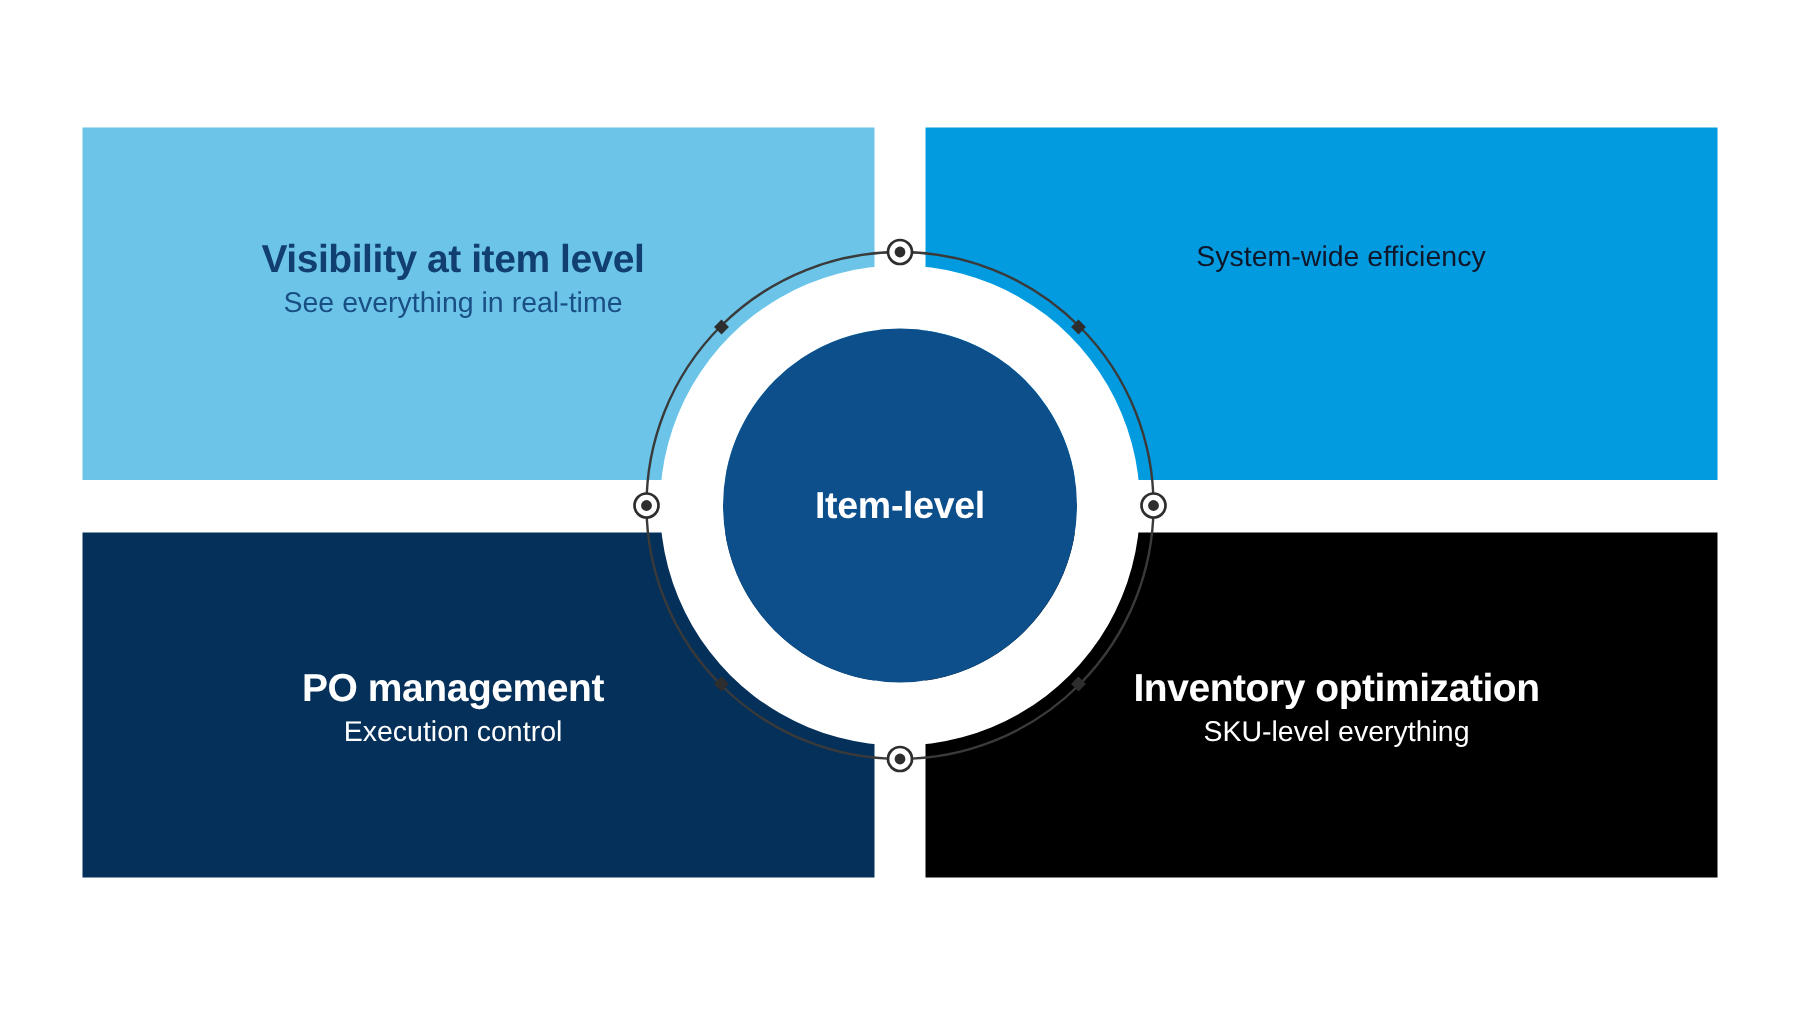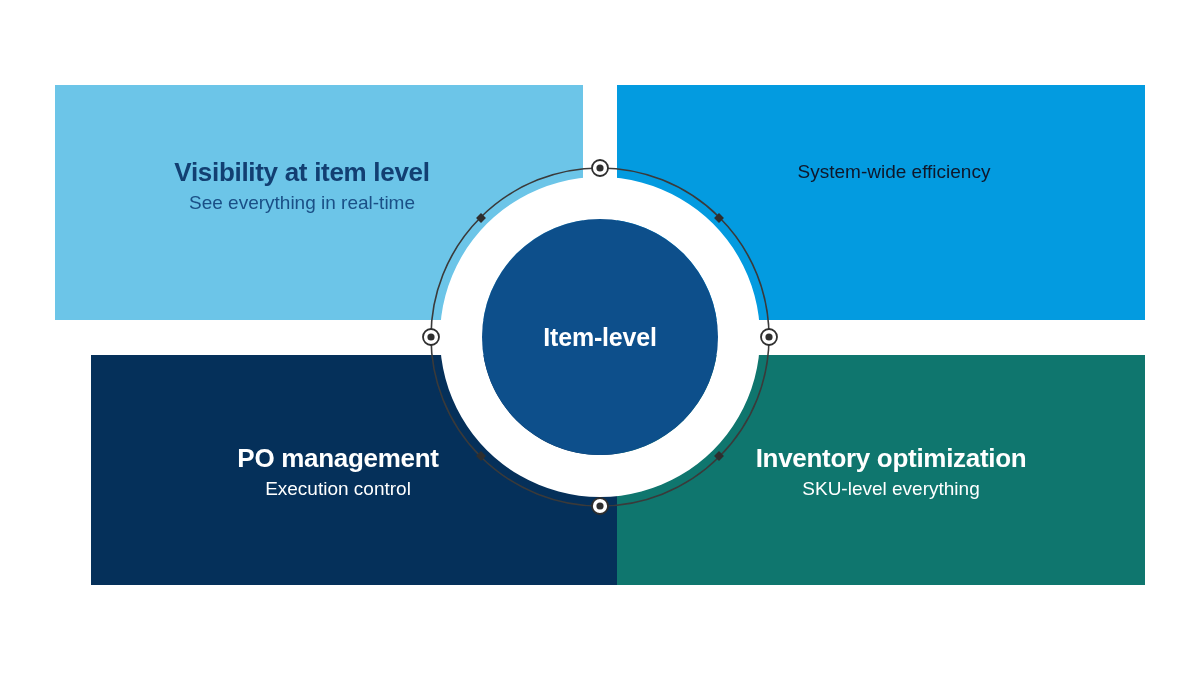--- a/index.html
+++ b/index.html
@@ -137,26 +137,26 @@
 
   <div class="panel panel-tl" style="background:#6CC5E8;">
     <div class="panel-title" style="color:#123F72;">Visibility at item level</div>
     <div class="panel-sub" style="color:#1A4F86;">See everything in real-time</div>
   </div>
 
   <div class="panel panel-tr" style="background:#039BE0;">
     <div class="panel-sub" style="color:#0f172a;">System-wide efficiency</div>
   </div>
 
-  <div class="panel panel-bl" style="background:#05305A;margin-left:36px;">
+  <div class="panel panel-bl" style="background:#05305A;">
     <div class="panel-title" style="color:#FFFFFF;">PO management</div>
     <div class="panel-sub" style="color:#FFFFFF;text-align:center;">Execution control</div>
   </div>
 
-  <div class="panel panel-br" style="background:#0f766e;">
+  <div class="panel panel-br" style="background:#000000;">
     <div class="panel-title" style="color:#FFFFFF;">Inventory optimization</div>
     <div class="panel-sub" style="color:#FFFFFF;">SKU-level everything</div>
   </div>
 
   <div id="hub-assembly">
 
     <svg id="orbit-svg" viewBox="0 0 344 344">
 
       <path fill="#ffffff" fill-rule="evenodd" d="M 172 12 A 160 160 0 1 1 171.99 12 Z
                M 172 54 A 118 118 0 1 0 172.01 54 Z"></path>

